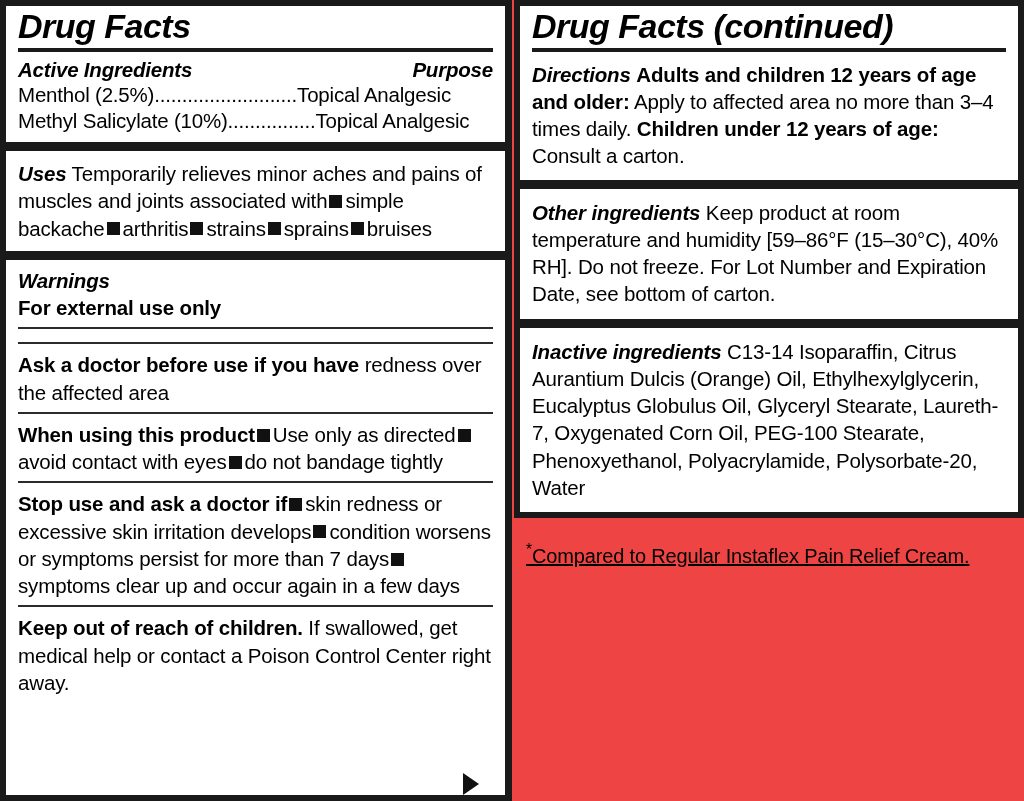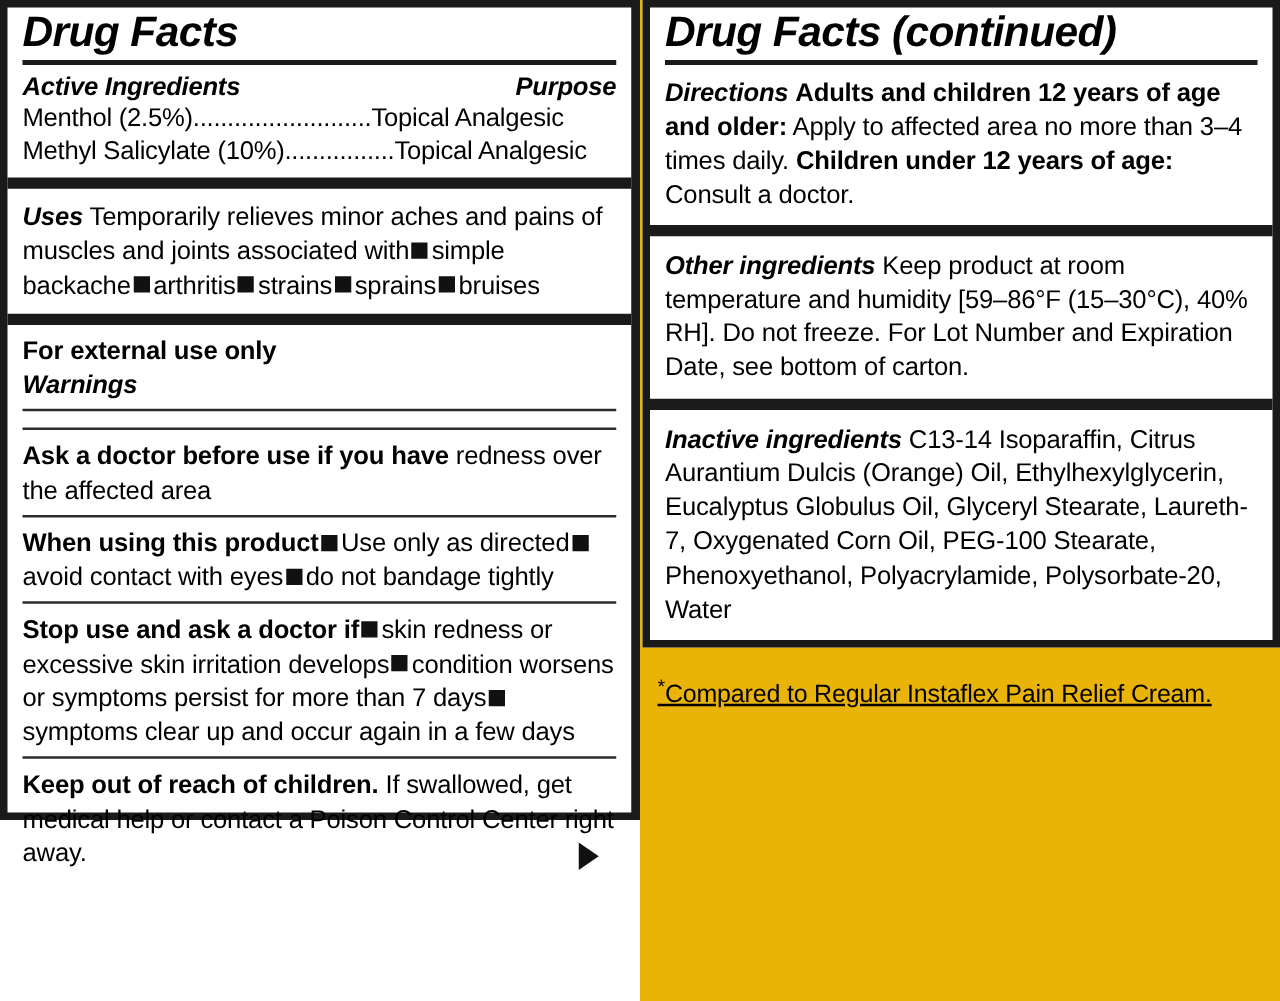--- a/index.html
+++ b/index.html
@@ -23,31 +23,31 @@
     display: flex;
     align-items: flex-start;
   }
 
   
   .col {
     box-sizing: border-box;
   }
   .col-left {
     width: 512px;
-    height: 656px;
+    height: 801px;
     border: 6px solid #1a1a1a;
     border-right-width: 7px;
     background: #fff;
     display: flex;
     flex-direction: column;
   }
   .col-right {
     width: 512px;
     height: 801px;
-    background: #eab308;
+    background: #ef4444;
     display: flex;
     flex-direction: column;
     padding-left: 2px;
     box-sizing: border-box;
   }
   .right-box {
     border: 6px solid #1a1a1a;
     background: #fff;
     display: flex;
     flex-direction: column;
@@ -190,22 +190,22 @@
       <div class="body-txt">
         <span class="hd-italic">Uses</span>
         <span>Temporarily relieves minor aches and pains of muscles and joints associated with</span><span class="sq"></span><span>simple backache</span><span class="sq"></span><span>arthritis</span><span class="sq"></span><span>strains</span><span class="sq"></span><span>sprains</span><span class="sq"></span><span>bruises</span>
       </div>
     </div>
 
     <div class="bar"></div>
 
     <div class="sec" style="padding-top:7px;padding-bottom:0;flex:1 1 auto;display:flex;flex-direction:column;">
 
+      <div class="body-txt hd-italic">Warnings</div>
       <div class="body-txt hd-bold">For external use only</div>
-      <div class="body-txt hd-italic">Warnings</div>
 
       <div class="rule"></div>
 
 
       <div class="rule"></div>
 
       <div class="body-txt">
         <span class="hd-bold">Ask a doctor before use if you have</span>
         <span>redness over the affected area</span>
       </div>
@@ -246,21 +246,21 @@
         <div class="title">Drug Facts (continued)</div>
         <div class="title-rule"></div>
       </div>
 
       <div class="sec" style="padding-top:9px;padding-bottom:10px;">
         <div class="body-txt">
           <span class="hd-italic">Directions</span>
           <span class="hd-bold">Adults and children 12 years of age and older:</span>
           <span>Apply to affected area no more than 3–4 times daily.</span>
           <span class="hd-bold">Children under 12 years of age:</span>
-          <span>Consult a doctor.</span>
+          <span>Consult a carton.</span>
         </div>
       </div>
 
       <div class="bar"></div>
 
       <div class="sec" style="padding-top:10px;padding-bottom:11px;">
         <div class="body-txt">
           <span class="hd-italic">Other ingredients</span>
           <span>Keep product at room temperature and humidity [59–86°F (15–30°C), 40% RH]. Do not freeze. For Lot Number and Expiration Date, see bottom of carton.</span>
         </div>

